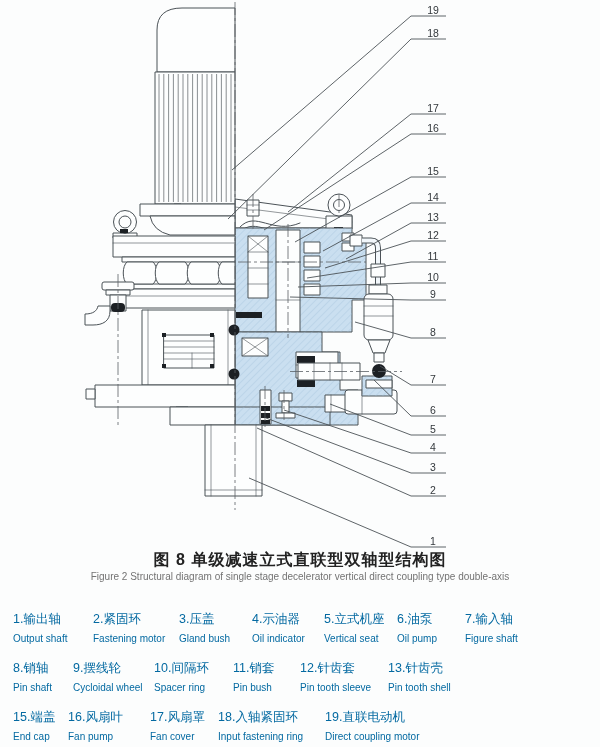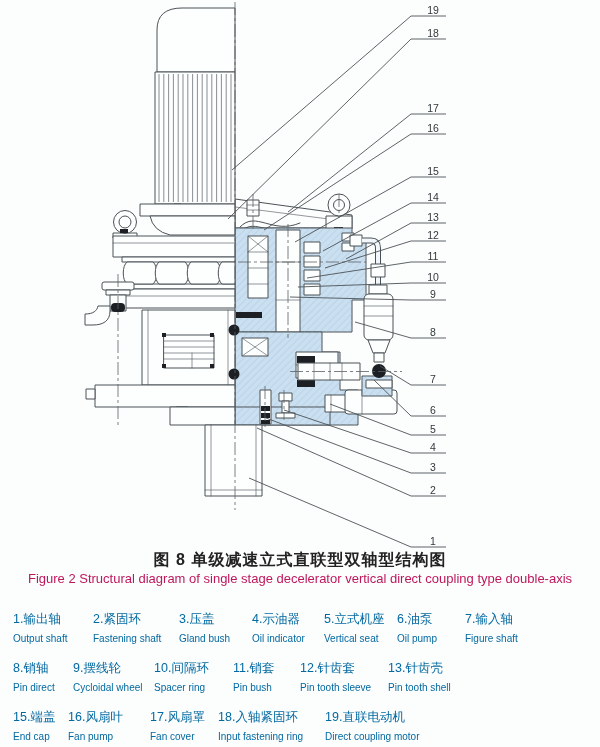--- a/index.html
+++ b/index.html
@@ -12,21 +12,21 @@
   .w{fill:#fdfefe;stroke:#4b5257;stroke-width:1;stroke-linejoin:round;}
   .b{fill:#cadff0;stroke:#4b5257;stroke-width:1;stroke-linejoin:round;}
   .h{fill:url(#hatch);stroke:none;}
   .k{fill:#1c2024;stroke:none;}
   .cl{fill:none;stroke:#5a6166;stroke-width:.8;stroke-dasharray:13 3 3 3;}
   .callout-text{font-size:10.5px;fill:#33383c;}
   
   .caption-zh{position:absolute;left:0;top:550px;width:600px;text-align:center;
     font-size:16px;font-weight:bold;color:#222;letter-spacing:1px;}
   .caption-en{position:absolute;left:0;top:571px;width:600px;text-align:center;
-    font-size:13px;color:#be185d;}
+    font-size:10px;color:#737373;}
   
   .parts{position:absolute;left:0;top:0;width:600px;height:747px;pointer-events:none;}
   .part{position:absolute;white-space:nowrap;color:#0369a1;}
   .part-zh{font-size:12.5px;line-height:14px;margin-bottom:6px;}
   .part-en{font-size:10px;line-height:14px;}
 </style>
 </head>
 <body>
 
 <div class="stage">
@@ -326,21 +326,21 @@
   <div class="caption-en">Figure 2 Structural diagram of single stage decelerator vertical direct coupling type double-axis</div>
 
   
   <div class="parts">
       <div class="part" style="left: 13px; top: 612px;">
         <div class="part-zh">1.输出轴</div>
         <div class="part-en">Output shaft</div>
       </div>
       <div class="part" style="left: 93px; top: 612px;">
         <div class="part-zh">2.紧固环</div>
-        <div class="part-en">Fastening shaft</div>
+        <div class="part-en">Fastening motor</div>
       </div>
       <div class="part" style="left: 179px; top: 612px;">
         <div class="part-zh">3.压盖</div>
         <div class="part-en">Gland bush</div>
       </div>
       <div class="part" style="left: 252px; top: 612px;">
         <div class="part-zh">4.示油器</div>
         <div class="part-en">Oil indicator</div>
       </div>
       <div class="part" style="left: 324px; top: 612px;">
@@ -350,21 +350,21 @@
       <div class="part" style="left: 397px; top: 612px;">
         <div class="part-zh">6.油泵</div>
         <div class="part-en">Oil pump</div>
       </div>
       <div class="part" style="left: 465px; top: 612px;">
         <div class="part-zh">7.输入轴</div>
         <div class="part-en">Figure shaft</div>
       </div>
       <div class="part" style="left: 13px; top: 661px;">
         <div class="part-zh">8.销轴</div>
-        <div class="part-en">Pin direct</div>
+        <div class="part-en">Pin shaft</div>
       </div>
       <div class="part" style="left: 73px; top: 661px;">
         <div class="part-zh">9.摆线轮</div>
         <div class="part-en">Cycloidal wheel</div>
       </div>
       <div class="part" style="left: 154px; top: 661px;">
         <div class="part-zh">10.间隔环</div>
         <div class="part-en">Spacer ring</div>
       </div>
       <div class="part" style="left: 233px; top: 661px;">

